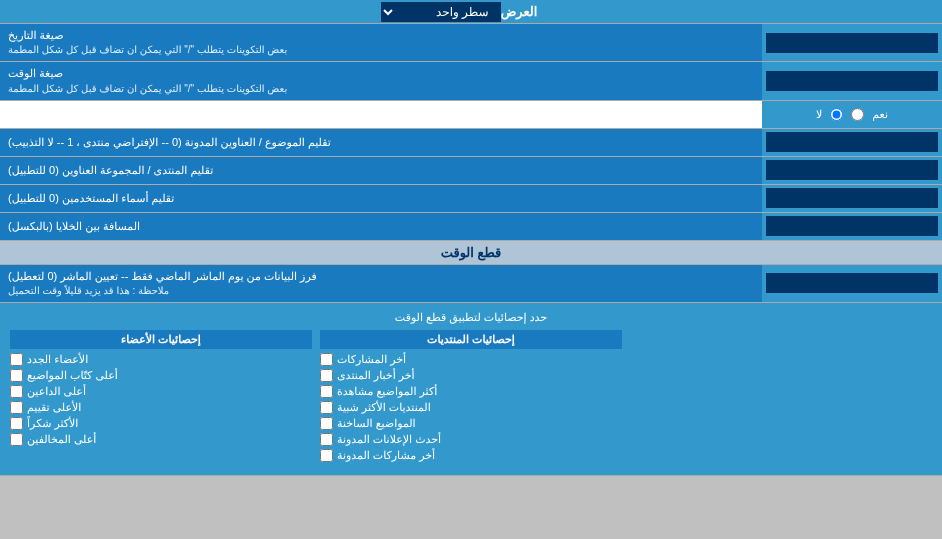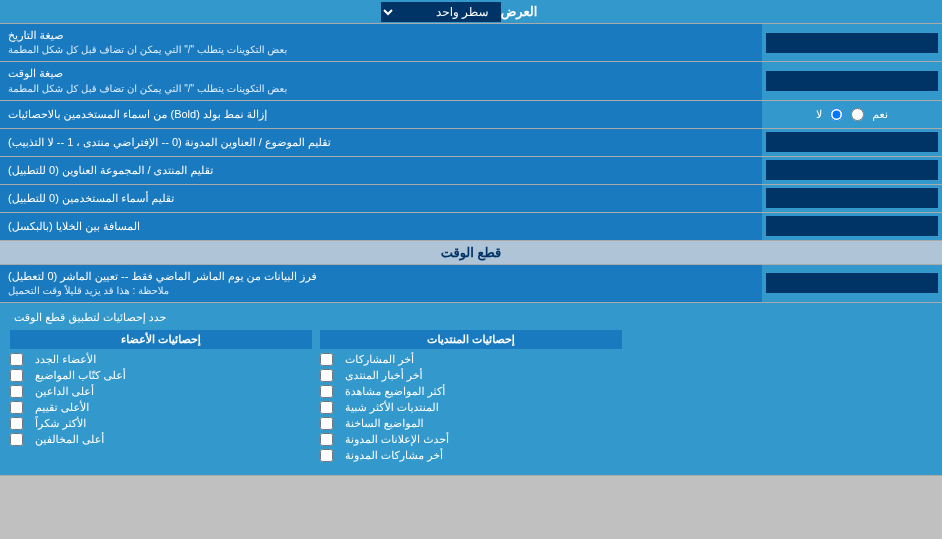--- a/index.html
+++ b/index.html
@@ -123,33 +123,33 @@
       padding: 3px;
       margin-bottom: 4px;
     }
     .stats-col-empty {
       flex: 1;
       padding: 4px;
     }
     .checkbox-item {
       display: flex;
       align-items: center;
-      gap: 12px;
+      gap: 4px;
       color: #fff;
       font-size: 11px;
       margin-bottom: 3px;
       justify-content: flex-end;
     }
     .checkbox-item input[type="checkbox"] {
       margin: 0;
     }
     .stats-limit-row {
       display: flex;
       align-items: center;
-      justify-content: flex-end;
+      justify-content: center;
       padding: 2px 8px;
       color: #fff;
       font-size: 11px;
       gap: 6px;
     }
   </style>
 </head>
 <body>
 
 <div class="main-container">
@@ -185,23 +185,20 @@
     </div>
   </div>
 
   <div class="row">
     <div class="radio-row-input">
       <span class="radio-label">نعم</span>
       <input type="radio" name="bold" value="yes" style="">
       <input type="radio" name="bold" value="no" checked="" style="">
       <span class="radio-label">لا</span>
     </div>
-    <div class="row-label">
-      <span>إزالة نمط بولد (Bold) من اسماء المستخدمين بالاحصائيات</span>
-    </div>
   </div>
 
   <div class="row">
     <div class="row-input">
       <input type="text" style="">
     </div>
     <div class="row-label">
       <span>تقليم الموضوع / العناوين المدونة (0 -- الإفتراضي منتدى ، 1 -- لا التذبيب)</span>
     </div>
   </div>

